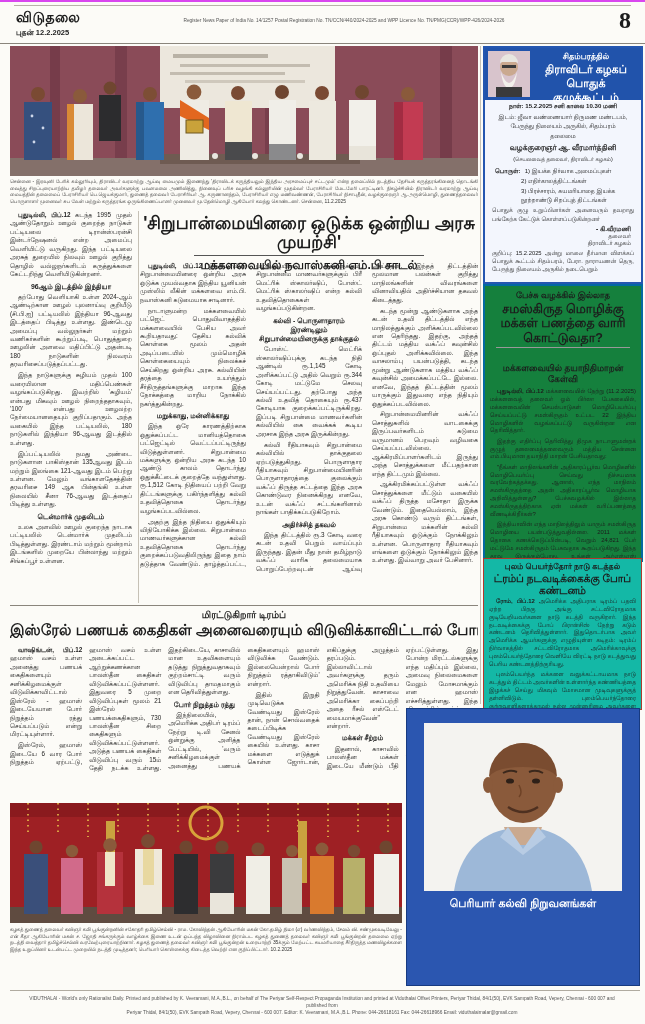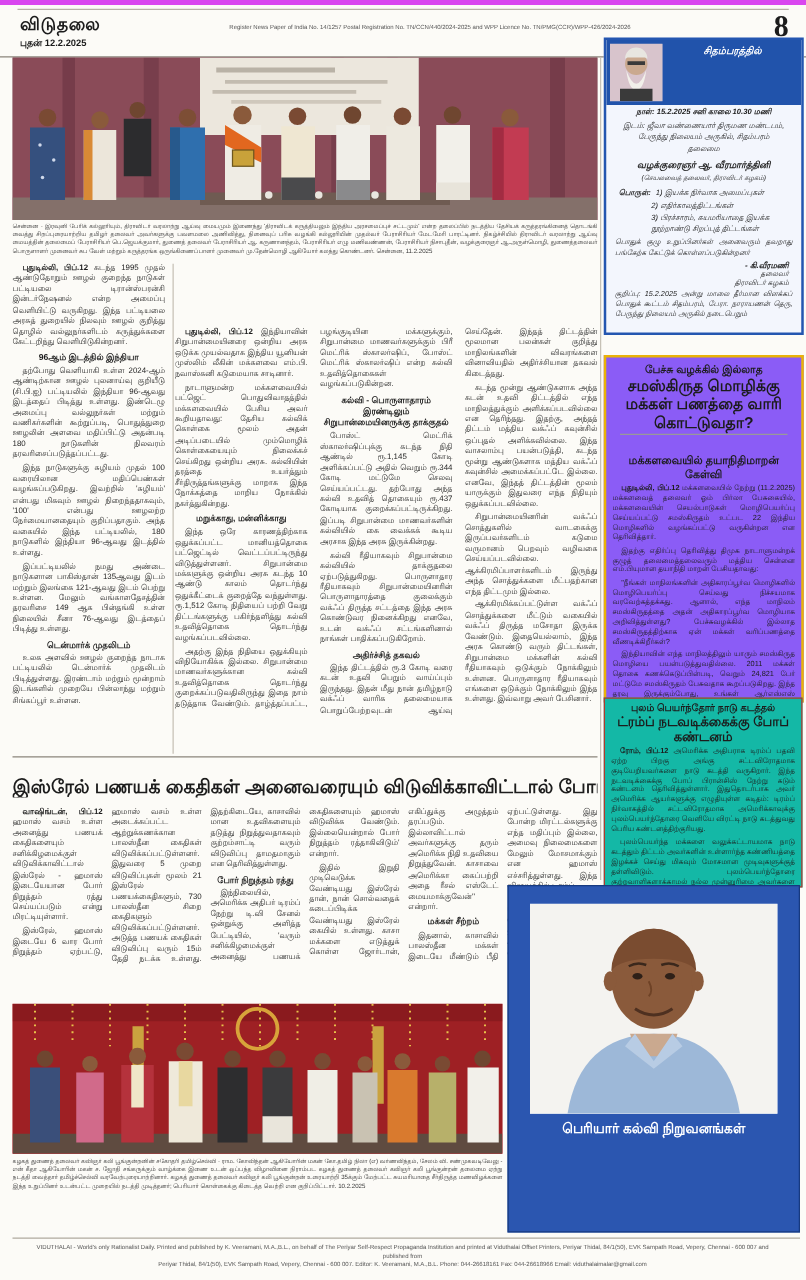--- a/index.html
+++ b/index.html
@@ -1,20 +1,20 @@
 <!DOCTYPE html>
 <html><head>
 <meta charset="utf-8">
 <style>
   html,body{margin:0;padding:0;background:#e8e6e0;}
   #page{position:relative;width:645px;height:1024px;background:#fcfbf7;margin:0 auto;
         font-family:"Liberation Sans",sans-serif;color:#1c1c1c;overflow:hidden;}
   .abs{position:absolute;}
   
-  #hdr{left:0;top:0;width:645px;height:41px;border-top:4px solid #d946ef;border-bottom:1px solid #8a857c;}
+  #hdr{left:0;top:0;width:645px;height:41px;border-top:2px solid #d946ef;border-bottom:1px solid #8a857c;}
   #hdr .inner{position:absolute;left:14px;right:14px;top:3px;border-top:1px solid #b7b2a8;height:36px;}
   .masthead{position:absolute;left:2px;top:4px;font-family:"Liberation Serif",serif;font-weight:bold;font-size:14px;letter-spacing:.5px;}
   .mastdate{position:absolute;left:2px;top:22px;font-weight:bold;font-size:7.5px;}
   .reg{position:absolute;left:150px;top:12px;width:360px;text-align:center;font-size:4.8px;color:#555;}
   .pageno{position:absolute;right:0;top:1px;font-family:"Liberation Serif",serif;font-weight:bold;font-size:24px;}
   
   .photoframe{overflow:hidden;background:#7a3f4c;}
   .caption{font-size:4.9px;line-height:1.35;text-align:justify;color:#333;}
   
   .hl-main{font-weight:bold;font-size:17.5px;text-align:center;line-height:1.1;}
@@ -36,21 +36,21 @@
   #meetbox .band .pphoto{position:absolute;left:3px;top:3px;width:42px;height:46px;background:#d8c4cc;overflow:hidden;}
   #meetbox .band .t1{position:absolute;left:50px;top:4px;right:4px;text-align:center;font-size:8px;font-weight:bold;}
   #meetbox .band .t2{position:absolute;left:48px;top:15px;right:2px;text-align:center;font-size:11px;font-weight:bold;line-height:1.25;}
   .meetline{font-size:6.1px;line-height:1.45;margin:2px 6px;text-align:center;}
   .meetline b{font-weight:bold;}
   .agenda{font-size:6.1px;line-height:1.5;margin:1px 6px 1px 10px;display:flex;}
   .agenda .lab{font-weight:bold;margin-right:4px;}
   .meetnote{font-size:5.8px;line-height:1.4;margin:2px 7px;text-align:justify;}
   .sig{font-size:6.4px;font-weight:bold;text-align:right;margin:1px 10px 0;}
   .sigrole{font-size:5.8px;text-align:right;margin:0 10px;}
-  #sansbox{border:2px solid #eab308;padding:4px 5px;overflow:hidden;background:#8b5cf6;}
+  #sansbox{border:2px solid #0369a1;padding:4px 5px;overflow:hidden;background:#15803d;}
   .sb-kick{font-weight:bold;font-size:8.5px;text-align:center;}
   .sb-hl{font-weight:bold;font-size:12.5px;text-align:center;line-height:1.15;margin:1px 0;}
   .sb-sub{font-weight:bold;font-size:8.8px;text-align:center;border-top:1px solid #999;padding-top:15px;margin:2px 6px 3px;}
   .sb-body{font-size:5.9px;line-height:1.33;text-align:justify;}
   .sb-body p{margin:0 0 2.5px;text-indent:7px;}
   #popebox{border:1.5px solid #b03a2e;padding:3px 5px;overflow:hidden;background:#14b8a6;}
   .pope-kick{font-weight:bold;font-size:7.8px;text-align:center;}
   .pope-hl{font-weight:bold;font-size:10.5px;text-align:center;line-height:1.1;margin:1px 0 2px;}
   
   #membox{background:#2b56b0;border:1px solid #173a80;z-index:6;padding:8px 10px 6px;box-sizing:border-box;color:#fff;text-align:center;}
@@ -138,37 +138,43 @@
       <p><span class="dl">புதுடில்லி, பிப்.12</span> <span>கடந்த 1995 முதல் ஆண்டுதோறும் ஊழல் குறைந்த நாடுகள் பட்டியலை டிரான்ஸ்பரன்சி இன்டர்நேஷனல் என்ற அமைப்பு வெளியிட்டு வருகிறது. இந்த பட்டியலை அரசுத் துறையில் நிலவும் ஊழல் குறித்து தொழில் வல்லுநர்களிடம் கருத்துக்களை கேட்டறிந்து வெளியிடுகின்றனர்.</span></p>
       <div class="colsub">96ஆம் இடத்தில் இந்தியா</div>
       <p>தற்போது வெளியாகி உள்ள 2024-ஆம் ஆண்டிற்கான ஊழல் புலனாய்வு குறியீடு (சி.பி.ஐ) பட்டியலில் இந்தியா 96-ஆவது இடத்தைப் பிடித்து உள்ளது. இண்டெழு அமைப்பு வல்லுநர்கள் மற்றும் வணிகர்களின் கூற்றுப்படி, பொதுத்துறை ஊழலின் அளவை மதிப்பிட்டு அதன்படி 180 நாடுகளின் நிலவரம் தரவரிசைப்படுத்தப்பட்டது.</p>
       <p>இந்த நாடுகளுக்கு சுழியம் முதல் 100 வரையிலான மதிப்பெண்கள் வழங்கப்படுகிறது. இவற்றில் 'சுழியம்' என்பது மிகவும் ஊழல் நிறைந்ததாகவும், '100' என்பது ஊழலற்ற நேர்மையானதையும் குறிப்பதாகும். அந்த வகையில் இந்த பட்டியலில், 180 நாடுகளில் இந்தியா 96-ஆவது இடத்தில் உள்ளது.</p>
       <p>இப்பட்டியலில் நமது அண்டை நாடுகளான பாகிஸ்தான் 135ஆவது இடம் மற்றும் இலங்கை 121-ஆவது இடம் பெற்று உள்ளன. மேலும் வங்காளதேசத்தின் தரவரிசை 149 ஆக பின்தங்கி உள்ள நிலையில் சீனா 76-ஆவது இடத்தைப் பிடித்து உள்ளது.</p>
       <div class="colsub">டென்மார்க் முதலிடம்</div>
       <p>உலக அளவில் ஊழல் குறைந்த நாடாக பட்டியலில் டென்மார்க் முதலிடம் பிடித்துள்ளது. இரண்டாம் மற்றும் மூன்றாம் இடங்களில் முறையே பின்லாந்து மற்றும் சிங்கப்பூர் உள்ளன.</p>
     </div>
   </div>
 
+  <div class="abs" style="left:140px;top:214px;width:338px;">
+    <div class="hl-main">'சிறுபான்மையினரை ஒடுக்க ஒன்றிய அரசு முயற்சி'</div>
+    <div class="hl-rule"></div>
+    <div class="hl-sub">மக்களவையில் நவாஸ்கனி எம்.பி சாடல்</div>
+  </div>
   <div class="abs body-t cols3" style="left:140px;top:262px;width:338px;height:340px;">
     <p><span class="dl">புதுடில்லி, பிப்.12</span> <span>இந்தியாவின் சிறுபான்மையினரை ஒன்றிய அரசு ஒடுக்க முயல்வதாக இந்திய யூனியன் முஸ்லிம் லீகின் மக்களவை எம்.பி. நவாஸ்கனி கடுமையாக சாடினார்.</span></p>
     <p>நாடாளுமன்ற மக்களவையில் பட்ஜெட் பொதுவிவாதத்தில் மக்களவையில் பேசிய அவர் கூறியதாவது: தேசிய கல்விக் கொள்கை மூலம் அதன் அடிப்படையில் மும்மொழிக் கொள்கையையும் நிலைக்கச் செய்கிறது ஒன்றிய அரசு. கல்வியின் தரத்தை உயர்த்தும் சீர்திருத்தங்களுக்கு மாறாக இந்த நோக்கத்தை மாறிய நோக்கில் நகர்த்துகின்றது.</p>
     <div class="colsub">மறுக்காது, மன்னிக்காது</div>
     <p>இந்த ஒரே காரணத்திற்காக ஒதுக்கப்பட்ட மானியத்தொகை பட்ஜெட்டில் வெட்டப்பட்டிருந்து விடுத்துள்ளனர். சிறுபான்மை மக்களுக்கு ஒன்றிய அரசு கடந்த 10 ஆண்டு காலம் தொடர்ந்து ஒதுக்கீட்டைக் குறைத்தே வந்துள்ளது. ரூ.1,512 கோடி நிதியைப் பற்றி வேறு திட்டங்களுக்கு பகிர்ந்தளித்து கல்வி உதவித்தொகை தொடர்ந்து வழங்கப்படவில்லை.</p>
     <p>அதற்கு இந்த நிதியை ஒதுக்கியும் விநியோகிக்க இல்லை. சிறுபான்மை மாணவர்களுக்கான கல்வி உதவித்தொகை தொடர்ந்து குறைக்கப்படுவதிலிருந்து இதை நாம் தடுத்தாக வேண்டும். தாழ்த்தப்பட்ட, பழங்குடியின மக்களுக்கும், சிறுபான்மை மாணவர்களுக்கும் பிரீ மெட்ரிக் ஸ்காலர்ஷிப், போஸ்ட் மெட்ரிக் ஸ்காலர்ஷிப் என்ற கல்வி உதவித்தொகைகள் வழங்கப்படுகின்றன.</p>
     <div class="colsub">கல்வி - பொருளாதாரம் இரண்டிலும் சிறுபான்மையினருக்கு தாக்குதல்</div>
     <p>போஸ்ட் மெட்ரிக் ஸ்காலர்ஷிப்புக்கு கடந்த நிதி ஆண்டில் ரூ.1,145 கோடி அளிக்கப்பட்டு அதில் வெறும் ரூ.344 கோடி மட்டுமே செலவு செய்யப்பட்டது. தற்போது அந்த கல்வி உதவித் தொகையும் ரூ.437 கோடியாக குறைக்கப்பட்டிருக்கிறது. இப்படி சிறுபான்மை மாணவர்களின் கல்வியில் கை வைக்கக் கூடிய அரசாக இந்த அரசு இருக்கின்றது.</p>
     <p>கல்வி ரீதியாகவும் சிறுபான்மை கல்வியில் தாக்குதலை ஏற்படுத்துகிறது. பொருளாதார ரீதியாகவும் சிறுபான்மையினரின் பொருளாதாரத்தை குலைக்கும் வக்ஃப் திருத்த சட்டத்தை இந்த அரசு கொண்டுவர நினைக்கிறது எனவே, உடன் வக்ஃப் சட்டங்களினால் நாங்கள் பாதிக்கப்படுகிறோம்.</p>
     <div class="colsub">அதிர்ச்சித் தகவல்</div>
     <p>இந்த திட்டத்தில் ரூ.3 கோடி வரை கடன் உதவி பெறும் வாய்ப்பும் இருந்தது. இதன் மீது நான் தமிழ்நாடு வக்ஃப் வாரிக தலைமையாக பொறுப்பேற்றவுடன் ஆய்வு செய்தேன். இந்தத் திட்டத்தின் மூலமான பலன்கள் குறித்து மாநிலங்களின் விவரங்களை வினாவியதில் அதிர்ச்சியான தகவல் கிடைத்தது.</p>
     <p>கடந்த மூன்று ஆண்டுகளாக அந்த கடன் உதவி திட்டத்தில் எந்த மாநிலத்துக்கும் அளிக்கப்படவில்லை என தெரிந்தது. இதற்கு, அந்தத் திட்டம் மத்திய வக்ஃப் கவுன்சில் ஒப்புதல் அளிக்கவில்லை. இந்த வாசலாம்பு பயன்படுத்தி, கடந்த மூன்று ஆண்டுகளாக மத்திய வக்ஃப் கவுன்சில் அமைக்கப்பட்டே இல்லை. எனவே, இந்தத் திட்டத்தின் மூலம் யாருக்கும் இதுவரை எந்த நிதியும் ஒதுக்கப்படவில்லை.</p>
     <p>சிறுபான்மையினரின் வக்ஃப் சொத்துகளில் வாடகைக்கு இருப்பவர்களிடம் கடுமை வருமானம் பெறவும் வழிவகை செய்யப்படவில்லை. ஆக்கிரமிப்பாளர்களிடம் இருந்து அந்த சொத்துக்களை மீட்பதற்கான எந்த திட்டமும் இல்லை.</p>
     <p>ஆக்கிரமிக்கப்பட்டுள்ள வக்ஃப் சொத்துக்களை மீட்டும் வகையில் வக்ஃப் திருத்த மசோதா இருக்க வேண்டும். இதையெல்லாம், இந்த அரசு கொண்டு வரும் திட்டங்கள், சிறுபான்மை மக்களின் கல்வி ரீதியாகவும் ஒடுக்கும் நோக்கிலும் உள்ளன. பொருளாதார ரீதியாகவும் எங்களை ஒடுக்கும் நோக்கிலும் இந்த உள்ளது. இவ்வாறு அவர் பேசினார்.</p>
   </div>
 
   <div class="abs sep" style="left:10px;top:605px;width:468px;"></div>
+  <div class="abs kicker" style="left:10px;top:609px;width:468px;">மிரட்டுகிறார் டிரம்ப்</div>
   <div class="abs hl-isr" style="left:10px;top:622px;width:468px;">இஸ்ரேல் பணயக் கைதிகள் அனைவரையும் விடுவிக்காவிட்டால் போர் நிறுத்தம் ரத்து</div>
   <div class="abs body-t cols6" style="left:10px;top:646px;width:468px;height:154px;">
     <p><span class="dl">வாஷிங்டன், பிப்.12</span> <span>ஹமாஸ் வசம் உள்ள அனைத்து பணயக் கைதிகளையும் சனிக்கிழமைக்குள் விடுவிக்காவிட்டால் இஸ்ரேல் - ஹமாஸ் இடையேயான போர் நிறுத்தம் ரத்து செய்யப்படும் என்று மிரட்டியுள்ளார்.</span></p>
     <p>இஸ்ரேல், ஹமாஸ் இடையே 6 வார போர் நிறுத்தம் ஏற்பட்டு, ஹமாஸ் வசம் உள்ள அடைக்கப்பட்ட ஆற்றுக்கணக்கான பாலஸ்தீன கைதிகள் விடுவிக்கப்பட்டுள்ளனர். இதுவரை 5 முறை விடுவிப்புகள் மூலம் 21 இஸ்ரேல் பணயக்கைதிகளும், 730 பாலஸ்தீன சிறை கைதிகளும் விடுவிக்கப்பட்டுள்ளனர். அடுத்த பணயக் கைதிகள் விடுவிப்பு வரும் 15ம் தேதி நடக்க உள்ளது. இதற்கிடையே, காசாவில் மான உதவிகளையும் தடுத்து நிறுத்துவதாகவும் குற்றம்சாட்டி வரும் விடுவிப்பு தாமதமாகும் என தெரிவித்துள்ளது.</p>
     <div class="colsub">போர் நிறுத்தம் ரத்து</div>
     <p>இந்நிலையில், அமெரிக்க அதிபர் டிரம்ப் நேற்று டி.வி சேனல் ஒன்றுக்கு அளித்த பேட்டியில், 'வரும் சனிக்கிழமைக்குள் அனைத்து பணயக் கைதிகளையும் ஹமாஸ் விடுவிக்க வேண்டும். இல்லையென்றால் போர் நிறுத்தம் ரத்தாகிவிடும்' என்றார்.</p>
     <p>இதில் இறுதி முடிவெடுக்க வேண்டியது இஸ்ரேல் தான், நான் சொல்வதைக் கடைப்பிடிக்க வேண்டியது இஸ்ரேல் கையில் உள்ளது. காசா மக்களை எடுத்துக் கொள்ள ஜோர்டான், எகிப்துக்கு அழுத்தம் தரப்படும். இல்லாவிட்டால் அவர்களுக்கு தரும் அமெரிக்க நிதி உதவியை நிறுத்துவேன். காசாவை அமெரிக்கா கைப்பற்றி அதை ரீசல் எஸ்டேட் மையமாக்குவேன்'' என்றார்.</p>
     <div class="colsub">மக்கள் சீற்றம்</div>
     <p>இதனால், காசாவில் பாலஸ்தீன மக்கள் இடையே மீண்டும் பீதி ஏற்பட்டுள்ளது. இது போன்ற மிரட்டல்களுக்கு எந்த மதிப்பும் இல்லை, அமைவு நிலைமைகளை மேலும் மோசமாக்கும் என ஹமாஸ் எச்சரித்துள்ளது. இந்த விஷயத்தில் டிரம்ப்</p>
     <p>புரிந்து இஸ்லாமல் ரீசல் எஸ்டேட் வியாபாரி போல பேசுவதாக ஹமாஸ் கயிசம்பட்ட அதிகாரி சமி அபு ஜுஹ்ரி குற்றம் சாட்டி உள்ளார்.</p>
@@ -223,33 +229,37 @@
           <path d="M333 55 h22 v56 h-22z" fill="#b7b06a"></path>
         <circle cx="376" cy="44" r="6.6" fill="#6f4630"></circle>
           <path d="M364 51 h25 v60 h-25z" fill="#f2f0ea"></path>
       </g>
     </svg>
   </div>
   <div class="abs caption" style="left:10px;top:927px;width:392px;height:56px;overflow:hidden;">கழகத் துணைத் தலைவர் கவிஞர் கலி பூங்குன்றனின் சகோதரி தமிழ்செல்வி - ராம. கோவிந்தன் ஆகியோரின் மகன் கோ.தமிழ் நிலா (எ) வர்ணவிந்தம், சேலம் வி. சண்முகவடிவேலு - என் கீதா ஆகியோரின் மகன் ச. ஜோதி சங்கருக்கும் வாழ்க்கை இணை உடன் ஒப்பந்த விழாவினை நிராம்பட கழகத் துணைத் தலைவர் கவிஞர் கலி பூங்குன்றன் தலைமை ஏற்று நடத்தி வைத்தார் தமிழ்ச்செல்வி வரவேற்புரையாற்றினார். கழகத் துணைத் தலைவர் கவிஞர் கலி பூங்குன்றன் உரையாற்றி 35க்கும் மேற்பட்ட சுயமரியாதை சீர்திருத்த மணவிழக்களை இந்த உறுப்பினர் உடன்பட்ட முறையில் நடத்தி முடித்தனர்; பெரியார் கொள்கைக்கு கிடைத்த வெற்றி என குறிப்பிட்டார்.  10.2.2025</div>
 
   <div class="abs vline" style="left:480px;top:46px;height:658px;"></div>
 
-  <div id="meetbox" class="abs" style="left:483px;top:30px;width:156px;height:234px;font-style:italic;">
+  <div id="meetbox" class="abs" style="left:483px;top:46px;width:156px;height:234px;">
     <div class="band">
       <div class="pphoto">
         <svg width="42" height="46" viewBox="0 0 42 46">
           <rect width="42" height="46" fill="#d8c4cc"></rect>
           <circle cx="21" cy="16" r="9" fill="#caa98f"></circle>
           <path d="M12 12 a9 9 0 0 1 18 0 l-2 -1 -14 0z" fill="#e8e6e0"></path>
           <rect x="14" y="14" width="14" height="3" fill="#3a3a3a"></rect>
           <path d="M13 21 q8 22 16 0 q-2 16 -8 16 q-6 0 -8 -16z" fill="#f2f0ea"></path>
           <path d="M8 36 h26 v10 h-26z" fill="#3a3a3a"></path>
         </svg>
       </div>
       <div class="t1">சிதம்பரத்தில்</div>
+      <div class="t2">
+        <span>திராவிடர் கழகப்</span><br>
+        <span>பொதுக் குழுக்கூட்டம்</span>
+      </div>
     </div>
     <div class="meetline"><b>நாள்: 15.2.2025 சனி காலை 10.30 மணி</b></div>
     <div class="meetline">
       <span>இடம்: ஜீவா வண்ணையார் திருமண மண்டபம்,</span><br>
       <span>பேருந்து நிலையம் அருகில், சிதம்பரம்</span>
     </div>
     <div class="meetline">தலைமை</div>
     <div class="meetline" style="font-weight:bold;font-size:7.4px;">வழக்குரைஞர் ஆ. வீரமார்த்தினி</div>
     <div class="meetline" style="font-size:5.4px;">(செயலவைத் தலைவர், திராவிடர் கழகம்)</div>
     <div class="agenda">

